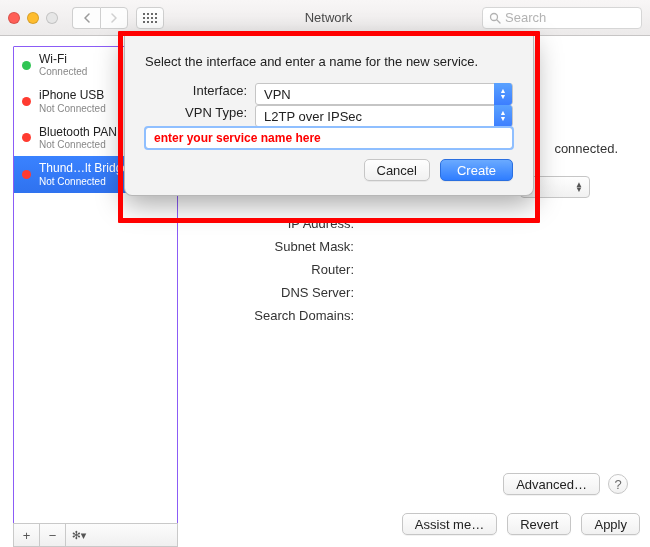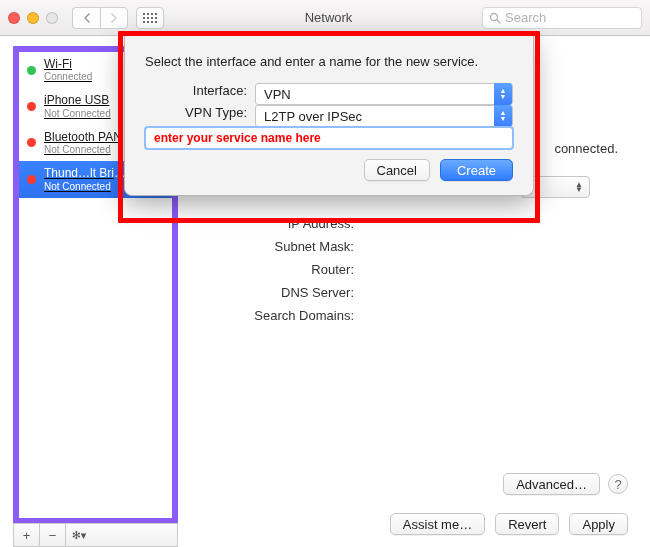--- a/index.html
+++ b/index.html
@@ -18,21 +18,21 @@
   .nav-btn:last-child { border-radius:0 4px 4px 0; }
   .grid-btn { width:28px; height:22px; background:#fdfdfd; border:1px solid #cfcfcf; border-radius:4px; display:flex; align-items:center; justify-content:center; color:#555; font-size:14px; }
   .titlebar-title { position:absolute; left:7px; right:0; text-align:center; font-size:13px; color:#4a4a4a; pointer-events:none; }
   .search { margin-left:auto; display:flex; align-items:center; background:#fff; border:1px solid #d6d6d6; border-radius:4px; height:22px; width:160px; padding:0 6px; color:#b4b4b4; font-size:13px; gap:4px;}
   .search svg { display:block; }
 
   
   .content { position:relative; display:flex; height: calc(547px - 36px); background:#fff; }
 
   .sidebar-wrap { width:178px; padding:10px 0 0 13px; display:flex; flex-direction:column; }
-  .sidebar { flex:1; border:6px solid #8b5cf6; background:#fff; border-radius:1px; overflow:hidden;text-decoration:underline; }
+  .sidebar { flex:1; border:1px solid #8b5cf6; background:#fff; border-radius:1px; overflow:hidden; }
   .sb-item { display:flex; align-items:center; gap:8px; padding:5px 8px; line-height:1.2; }
   .sb-item.selected { background:#1462ff; background: linear-gradient(#3a82ff,#2f72ef); color:#fff; }
   .sb-dot { width:9px; height:9px; border-radius:50%; flex:0 0 auto; }
   .sb-green { background:#30c554; }
   .sb-red { background:#ff3b30; }
   .sb-text { display:flex; flex-direction:column; overflow:hidden; }
   .sb-name { font-size:12px; color:#222; white-space:nowrap; overflow:hidden; text-overflow:ellipsis; }
   .sb-status { font-size:10px; color:#888; }
   .sb-item.selected .sb-name,
   .sb-item.selected .sb-status { color:#fff; }
@@ -46,21 +46,21 @@
   .main { flex:1; padding: 10px 20px 0 16px; position:relative; }
   .detail-row { display:flex; align-items:center; margin-bottom:8px; font-size:13px; color:#333;}
   .detail-label { width:170px; text-align:right; padding-right:10px; }
   .loc-select { width:206px; height:22px; background:linear-gradient(#fefefe,#f1f1f1); border:1px solid #c6c6c6; border-radius:4px; font-size:13px; color:#333; display:flex; align-items:center; justify-content:space-between; padding:0 6px 0 8px; }
   .arrows { display:flex; flex-direction:column; line-height:5px; font-size:8px; color:#555; }
 
   .adv-row { position:absolute; right:22px; bottom:52px; display:flex; align-items:center; gap:8px; }
   .mac-btn { background:linear-gradient(#fefefe,#f1f1f1); border:1px solid #c6c6c6; border-radius:5px; height:22px; padding:0 12px; font-size:13px; color:#222; box-shadow: 0 1px 0 rgba(0,0,0,0.05); }
   .help { width:20px; height:20px; border-radius:50%; border:1px solid #c6c6c6; background:linear-gradient(#fefefe,#f1f1f1); color:#6a6a6a; font-size:13px; display:flex; align-items:center; justify-content:center; }
 
-  .bottom-row { position:absolute; right:22px; bottom:12px; display:flex; gap:10px; }
+  .bottom-row { position:absolute; right:10px; bottom:12px; display:flex; gap:10px; }
 
   .connected-fragment { position:absolute; right:32px; top:105px; font-size:13px; color:#333; }
 
   
   .sheet-shadow { position:absolute; left:124px; top:0; width:410px; background:#f3f3f3; border:1px solid #b7b7b7; border-top:none; border-radius:0 0 8px 8px; box-shadow: 0 8px 28px rgba(0,0,0,0.35); padding: 18px 20px 14px 20px; }
   .hl { position:absolute; left:118px; top:-5px; width:422px; height:192px; border:5px solid #ff0000; pointer-events:none; border-radius:1px;}
   .sheet-title { font-size:13px; color:#222; margin-bottom:14px; }
   .sheet-row { display:flex; align-items:flex-start; }
   .sheet-label { width:110px; text-align:right; font-size:13px; color:#222; padding-right:8px; }
   .sheet-select { flex:1; height:22px; background:#fff; border:1px solid #c5c5c5; border-radius:3px; display:flex; align-items:center; justify-content:space-between; padding:0 0 0 8px; font-size:13px; color:#222; }

